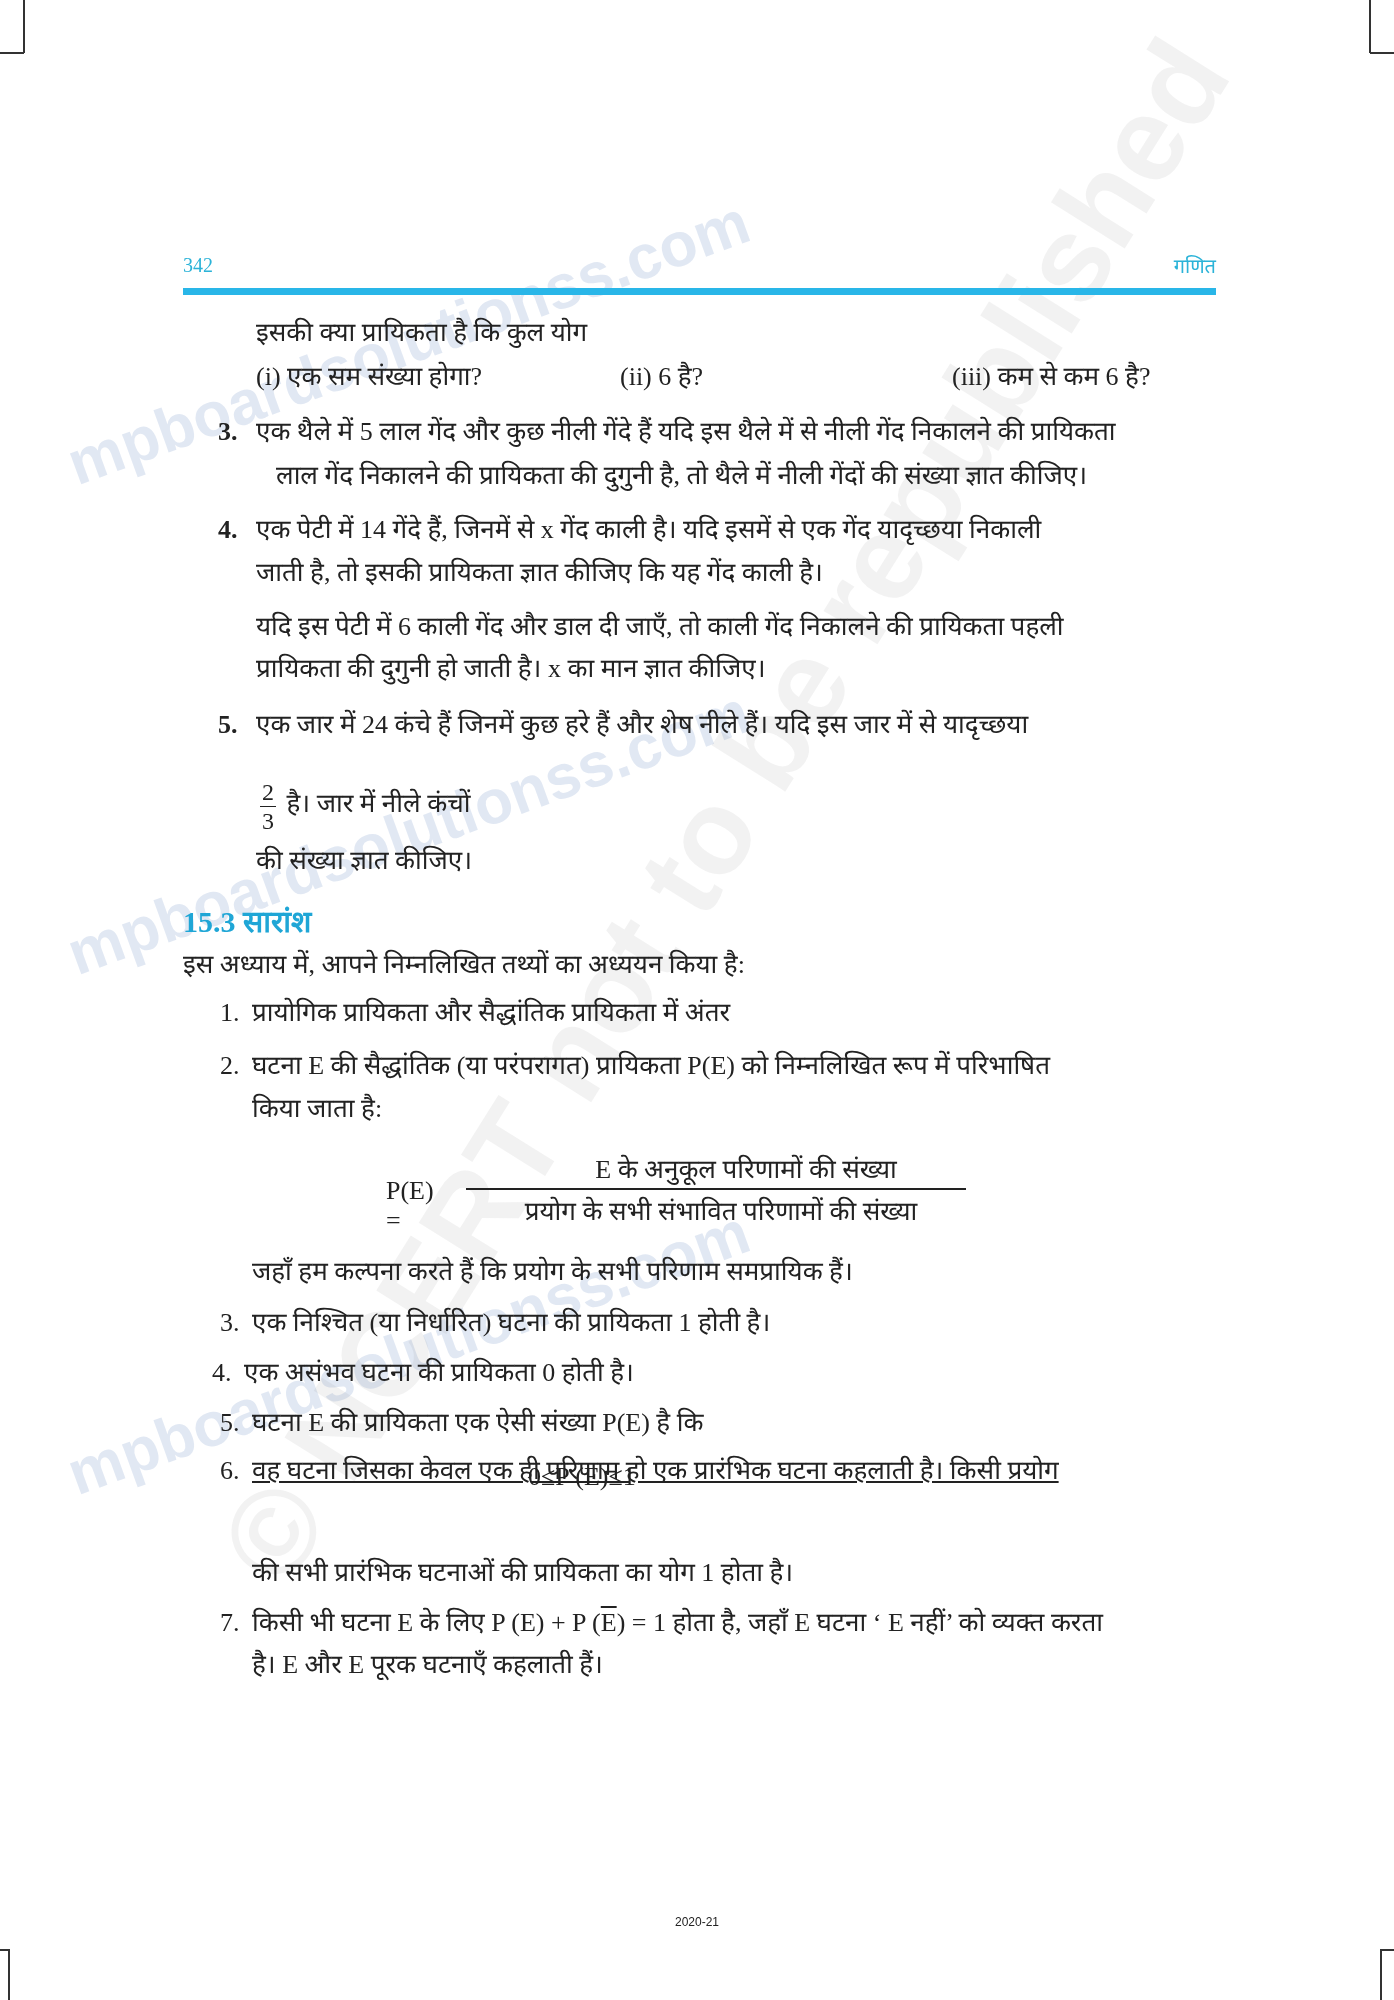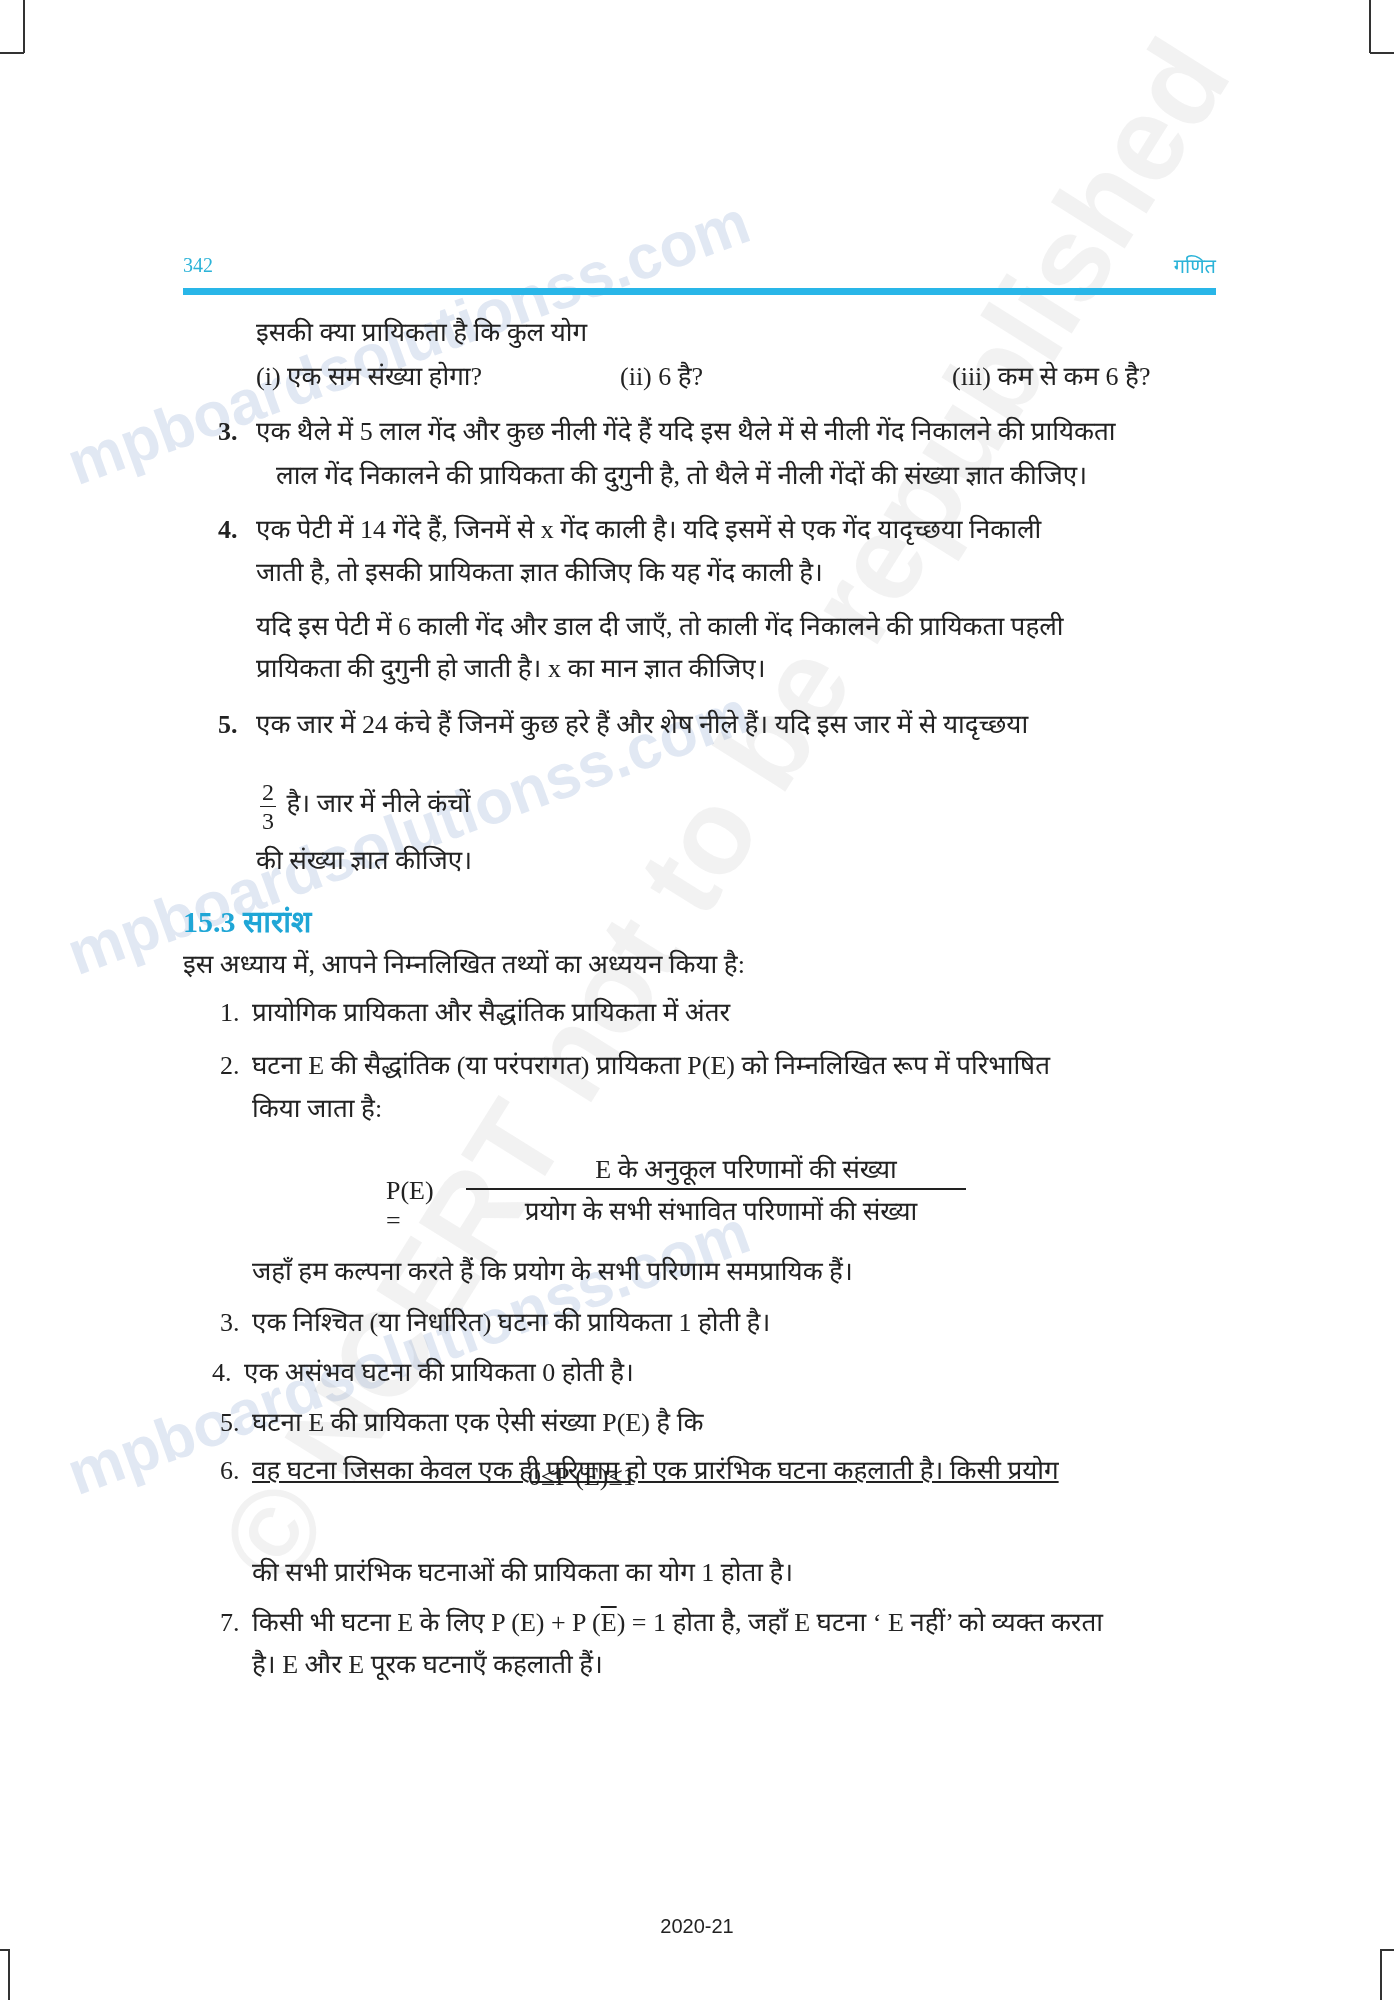--- a/index.html
+++ b/index.html
@@ -31,21 +31,21 @@
   .section-title { position:absolute; left:183px; top:900px; font-size:30px; font-weight:bold; color:#1fa6d6; }
   .frac { display:inline-block; vertical-align:middle; text-align:center; font-size:24px; line-height:28px; margin:0 4px; }
   .frac .n { display:block; border-bottom:1.5px solid #222; padding:0 2px; }
   .frac .d { display:block; }
   .formula { position:absolute; left:386px; top:1150px; font-size:26px; }
   .formula .lhs { position:absolute; left:0; top:26px; }
   .formula .num-t { position:absolute; left:150px; top:0; width:420px; text-align:center; }
   .formula .bar { position:absolute; left:80px; top:38px; width:500px; height:2px; background:#222; }
   .formula .den { position:absolute; left:90px; top:42px; width:490px; text-align:center; }
   .ebar { text-decoration:overline; }
-  .footer { position:absolute; left:0; width:1394px; top:1915px; text-align:center; font-family:"Liberation Sans","DejaVu Sans",sans-serif; font-size:20px; color:#222; }
+  .footer { position:absolute; left:0; width:1394px; top:1915px; text-align:center; font-family:"Liberation Sans","DejaVu Sans",sans-serif; font-size:12px; color:#222; }
 </style>
 </head>
 <body>
 
 <div class="crop" style="left:23px;top:0;width:2px;height:53px;"></div>
 <div class="crop" style="left:0;top:52px;width:24px;height:2px;"></div>
 <div class="crop" style="left:1369px;top:0;width:2px;height:53px;"></div>
 <div class="crop" style="left:1370px;top:52px;width:24px;height:2px;"></div>
 <div class="crop" style="left:0;top:1949px;width:10px;height:2px;"></div>
 <div class="crop" style="left:8px;top:1950px;width:2px;height:50px;"></div>

